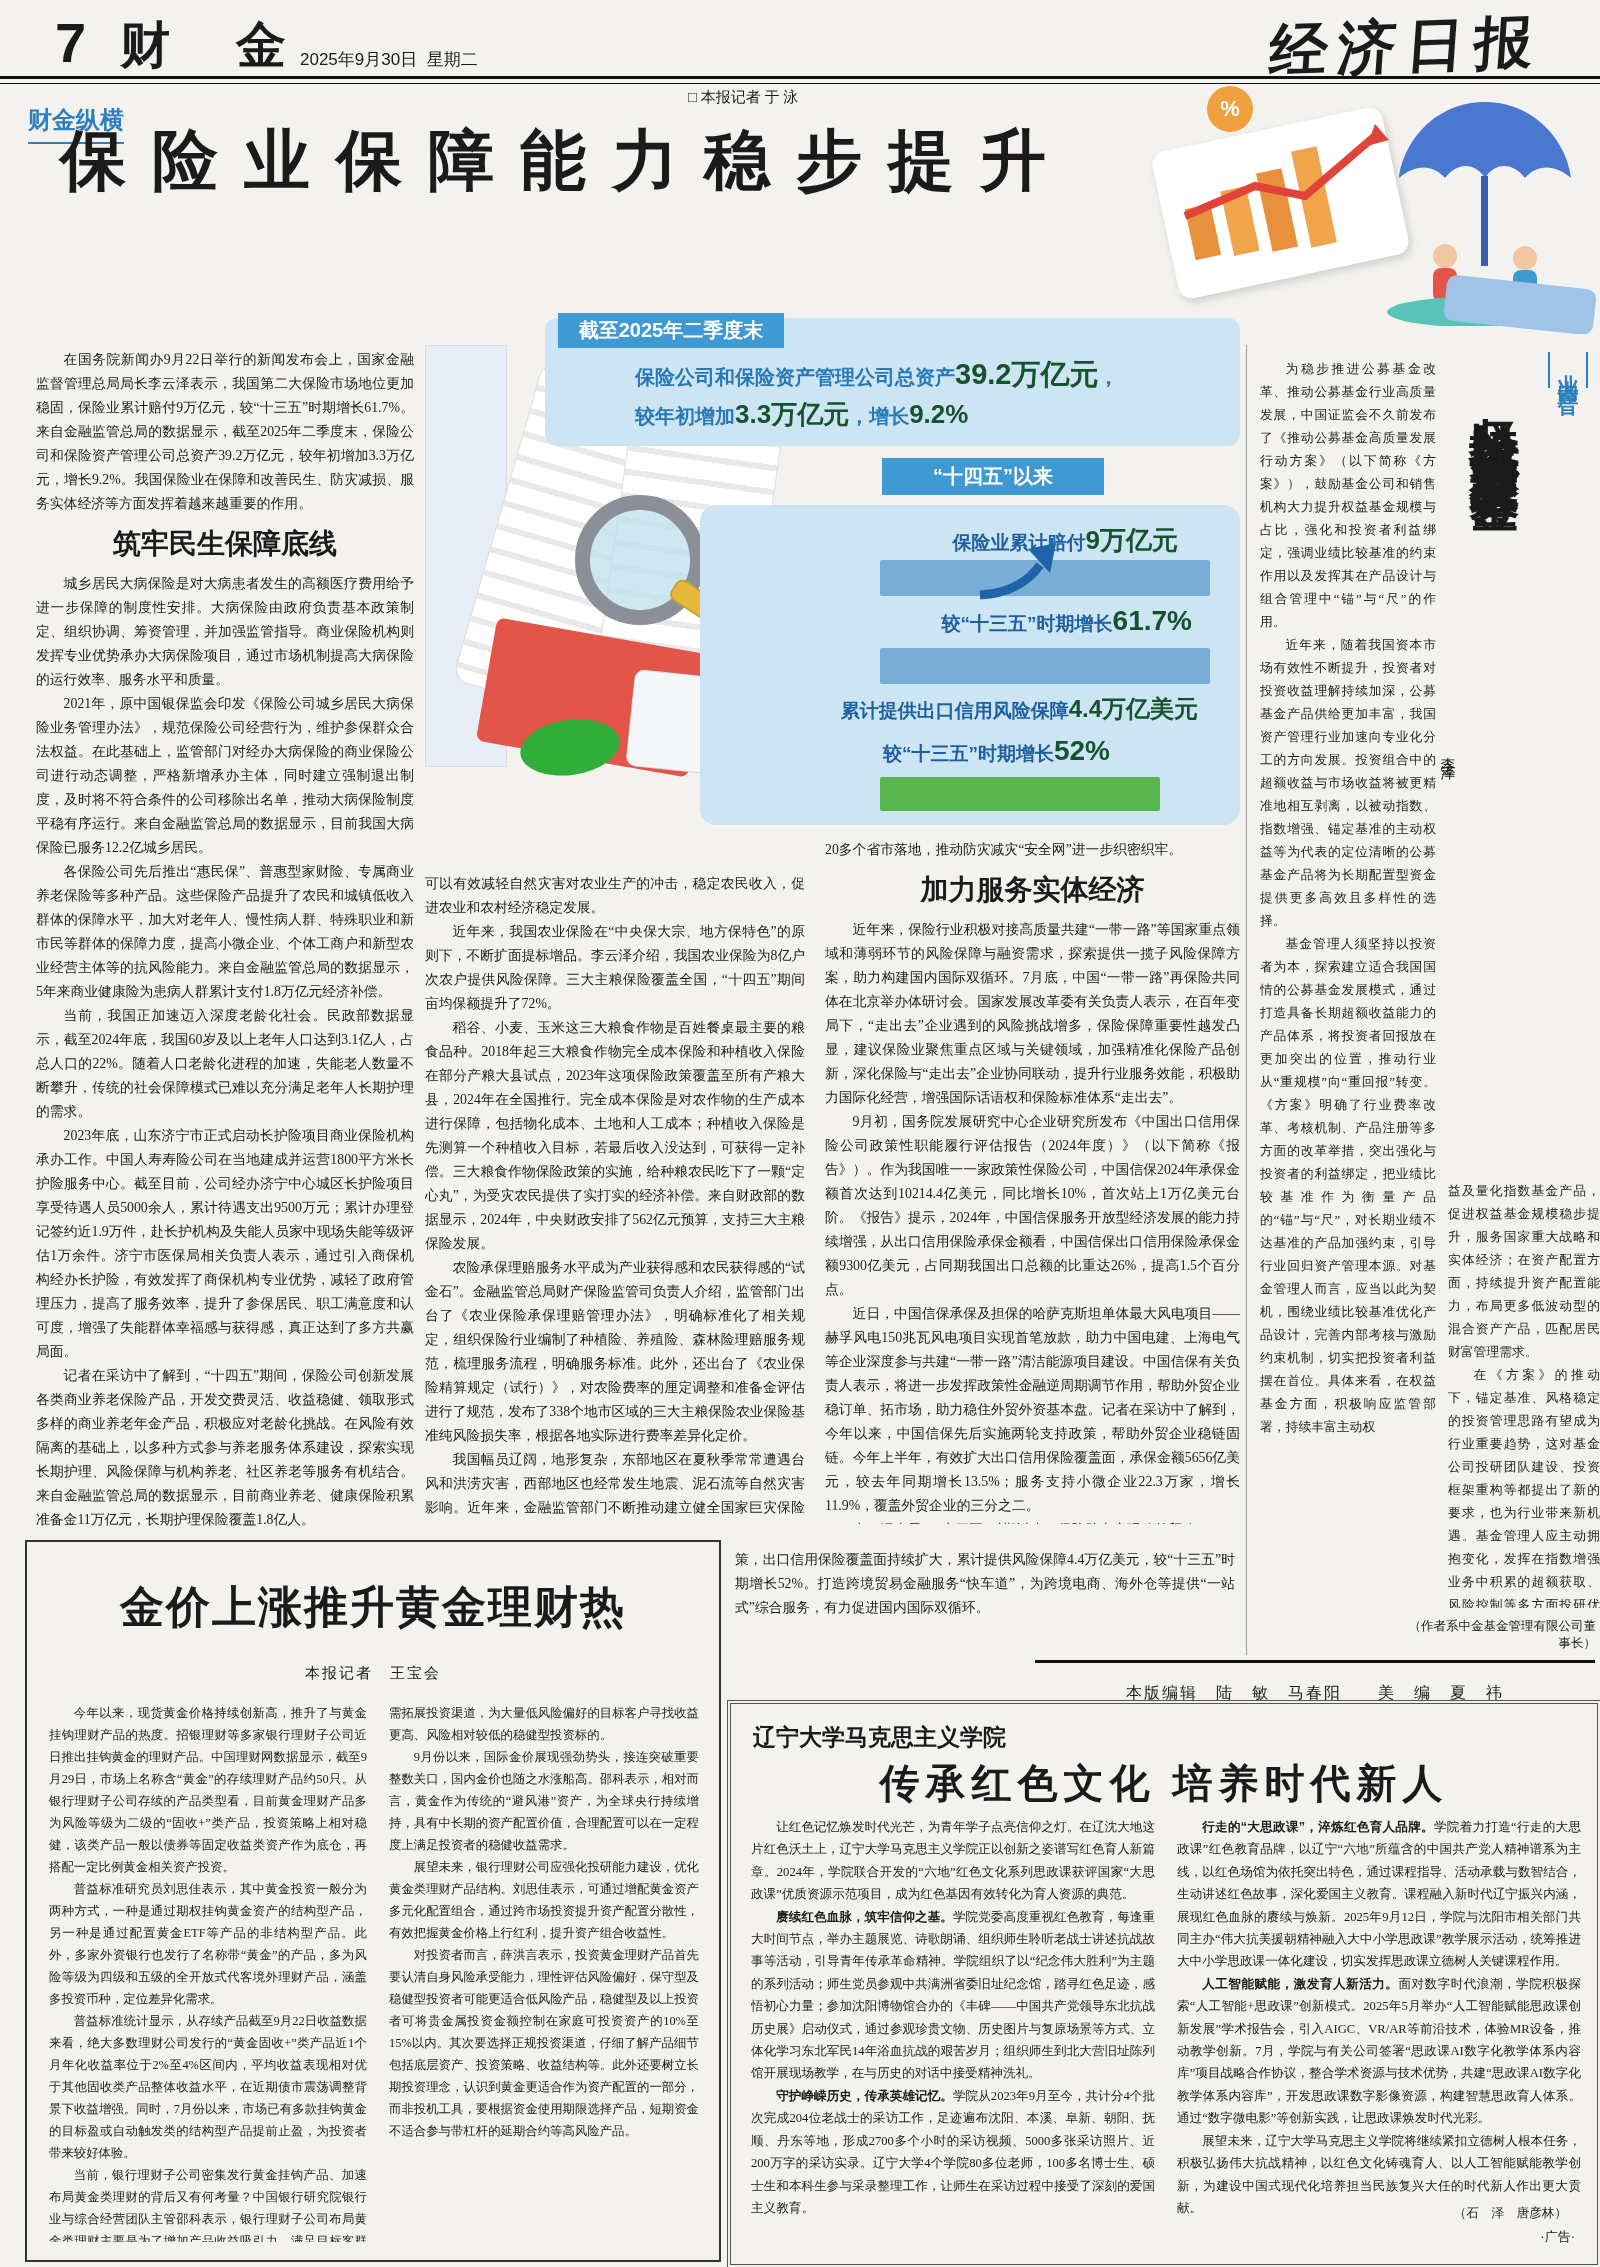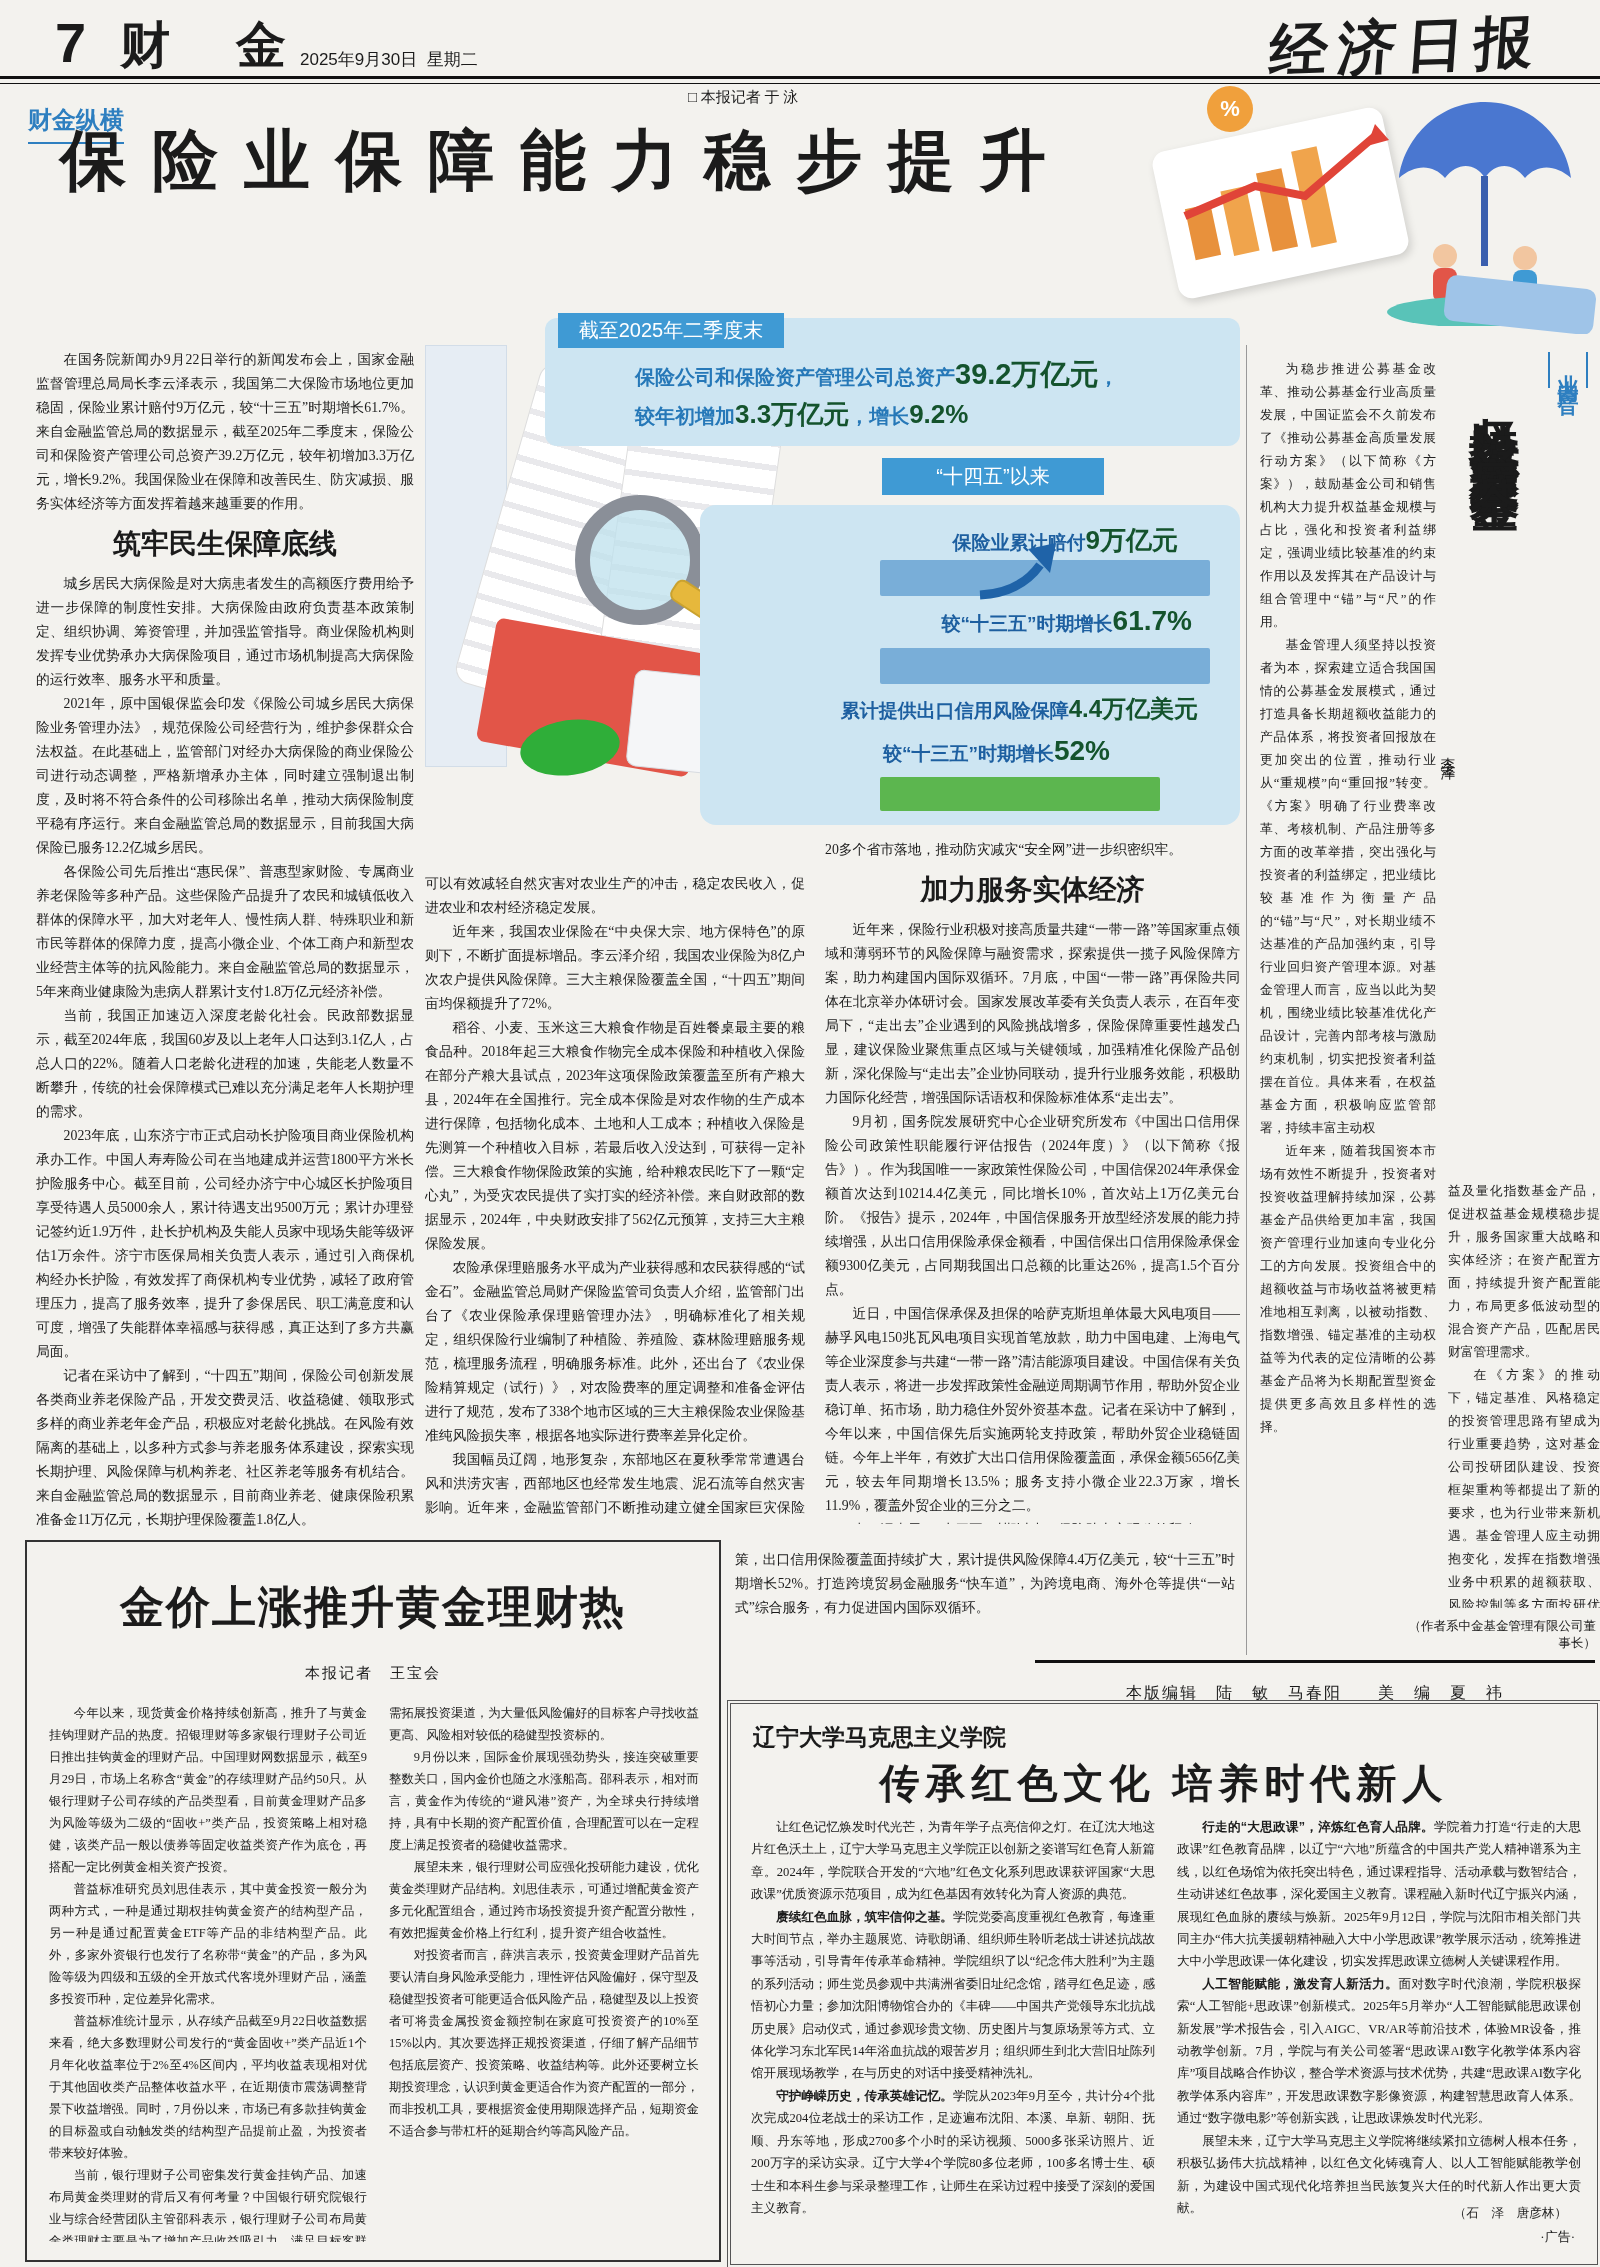--- a/index.html
+++ b/index.html
@@ -16,21 +16,21 @@
   .dateln{font-size:17px;font-family:"Liberation Sans",sans-serif;}
   .masthead{font-weight:900;font-size:58px;letter-spacing:10px;transform:skewX(-6deg) rotate(-2deg);}
   .rule-thick{background:#111;height:3px;}
   .rule-thin{background:#111;height:1px;}
   
   .label-blue{color:#2e7fc0;font-family:"Liberation Sans",sans-serif;font-weight:bold;font-size:24px;border-bottom:2px solid #2e7fc0;padding-bottom:6px;}
   .mainhead{font-family:"Liberation Sans",sans-serif;font-weight:900;font-size:66px;letter-spacing:26px;white-space:nowrap;}
   .byline-sm{font-size:15px;}
   
   .ig-panel{background:#cde5f2;border-radius:12px;}
-  .ig-badge{background:#3f9ad4;color:#fff;font-family:"Liberation Sans",sans-serif;font-weight:normal;font-size:20px;text-align:center;line-height:35px;}
+  .ig-badge{background:#3f9ad4;color:#fff;font-family:"Liberation Sans",sans-serif;font-weight:bold;font-size:20px;text-align:center;line-height:35px;}
   .ig-blue{color:#2678b8;font-family:"Liberation Sans",sans-serif;font-weight:bold;font-size:20px;}
   .ig-dkblue{color:#1d5fa0;font-family:"Liberation Sans",sans-serif;font-weight:bold;font-size:19px;}
   .ig-orange{color:#14532d;font-family:"Liberation Sans",sans-serif;font-weight:900;}
   .ig-bar{background:#79aed8;border-radius:2px;}
   .ig-bar-green{background:#5cb64f;border-radius:2px;}
   .statline{white-space:nowrap;}
   
   .op-badge{writing-mode:vertical-rl;text-orientation:upright;color:#2e7fc0;font-family:"Liberation Sans",sans-serif;font-weight:bold;font-size:21px;letter-spacing:6px;border-left:2px solid #2e7fc0;border-right:2px solid #2e7fc0;padding:6px 4px;}
   .op-title{writing-mode:vertical-rl;text-orientation:upright;font-family:"Liberation Sans",sans-serif;font-weight:900;font-size:50px;letter-spacing:5px;}
   .op-author{writing-mode:vertical-rl;text-orientation:upright;font-size:15px;letter-spacing:4px;}
@@ -178,22 +178,22 @@
   </div>
 
   <div class="abs vdivider" style="left:1246px;top:345px;height:1310px;"></div>
 
   <div class="abs op-badge" style="left:1548px;top:352px;">业内声音</div>
   <div class="abs op-title" style="left:1462px;top:378px;height:780px;">坚持以投资者为本发展公募基金</div>
   <div class="abs op-author" style="left:1438px;top:745px;height:80px;">李金泽</div>
 
   <div class="abs col op-col" style="left:1260px;top:358px;width:176px;height:1292px;">
     <p>为稳步推进公募基金改革、推动公募基金行业高质量发展，中国证监会不久前发布了《推动公募基金高质量发展行动方案》（以下简称《方案》），鼓励基金公司和销售机构大力提升权益基金规模与占比，强化和投资者利益绑定，强调业绩比较基准的约束作用以及发挥其在产品设计与组合管理中“锚”与“尺”的作用。</p>
+    <p>近年来，随着我国资本市场有效性不断提升，投资者对投资收益理解持续加深，公募基金产品供给更加丰富，我国资产管理行业加速向专业化分工的方向发展。投资组合中的超额收益与市场收益将被更精准地相互剥离，以被动指数、指数增强、锚定基准的主动权益等为代表的定位清晰的公募基金产品将为长期配置型资金提供更多高效且多样性的选择。</p>
     <p>基金管理人须坚持以投资者为本，探索建立适合我国国情的公募基金发展模式，通过打造具备长期超额收益能力的产品体系，将投资者回报放在更加突出的位置，推动行业从“重规模”向“重回报”转变。《方案》明确了行业费率改革、考核机制、产品注册等多方面的改革举措，突出强化与投资者的利益绑定，把业绩比较基准作为衡量产品的“锚”与“尺”，对长期业绩不达基准的产品加强约束，引导行业回归资产管理本源。对基金管理人而言，应当以此为契机，围绕业绩比较基准优化产品设计，完善内部考核与激励约束机制，切实把投资者利益摆在首位。具体来看，在权益基金方面，积极响应监管部署，持续丰富主动权</p>
-    <p>近年来，随着我国资本市场有效性不断提升，投资者对投资收益理解持续加深，公募基金产品供给更加丰富，我国资产管理行业加速向专业化分工的方向发展。投资组合中的超额收益与市场收益将被更精准地相互剥离，以被动指数、指数增强、锚定基准的主动权益等为代表的定位清晰的公募基金产品将为长期配置型资金提供更多高效且多样性的选择。</p>
   </div>
   <div class="abs col op-col" style="left:1448px;top:1180px;width:152px;height:428px;">
     <p class="cont">益及量化指数基金产品，促进权益基金规模稳步提升，服务国家重大战略和实体经济；在资产配置方面，持续提升资产配置能力，布局更多低波动型的混合资产产品，匹配居民财富管理需求。</p>
     <p>在《方案》的推动下，锚定基准、风格稳定的投资管理思路有望成为行业重要趋势，这对基金公司投研团队建设、投资框架重构等都提出了新的要求，也为行业带来新机遇。基金管理人应主动拥抱变化，发挥在指数增强业务中积累的超额获取、风险控制等多方面投研优势，在做好标准化产品管理的同时，积极赋能主动权益等领域，打造特色化公募产品体系，更好发挥资产配置功能。</p>
 
   </div>
   <div class="abs op-sign" style="left:1400px;top:1618px;width:196px;">（作者系中金基金管理有限公司董事长）</div>
 
   <div class="abs editor" style="left:1035px;top:1660px;width:560px;">本版编辑　陆　敏　马春阳　　美　编　夏　祎</div>
 

